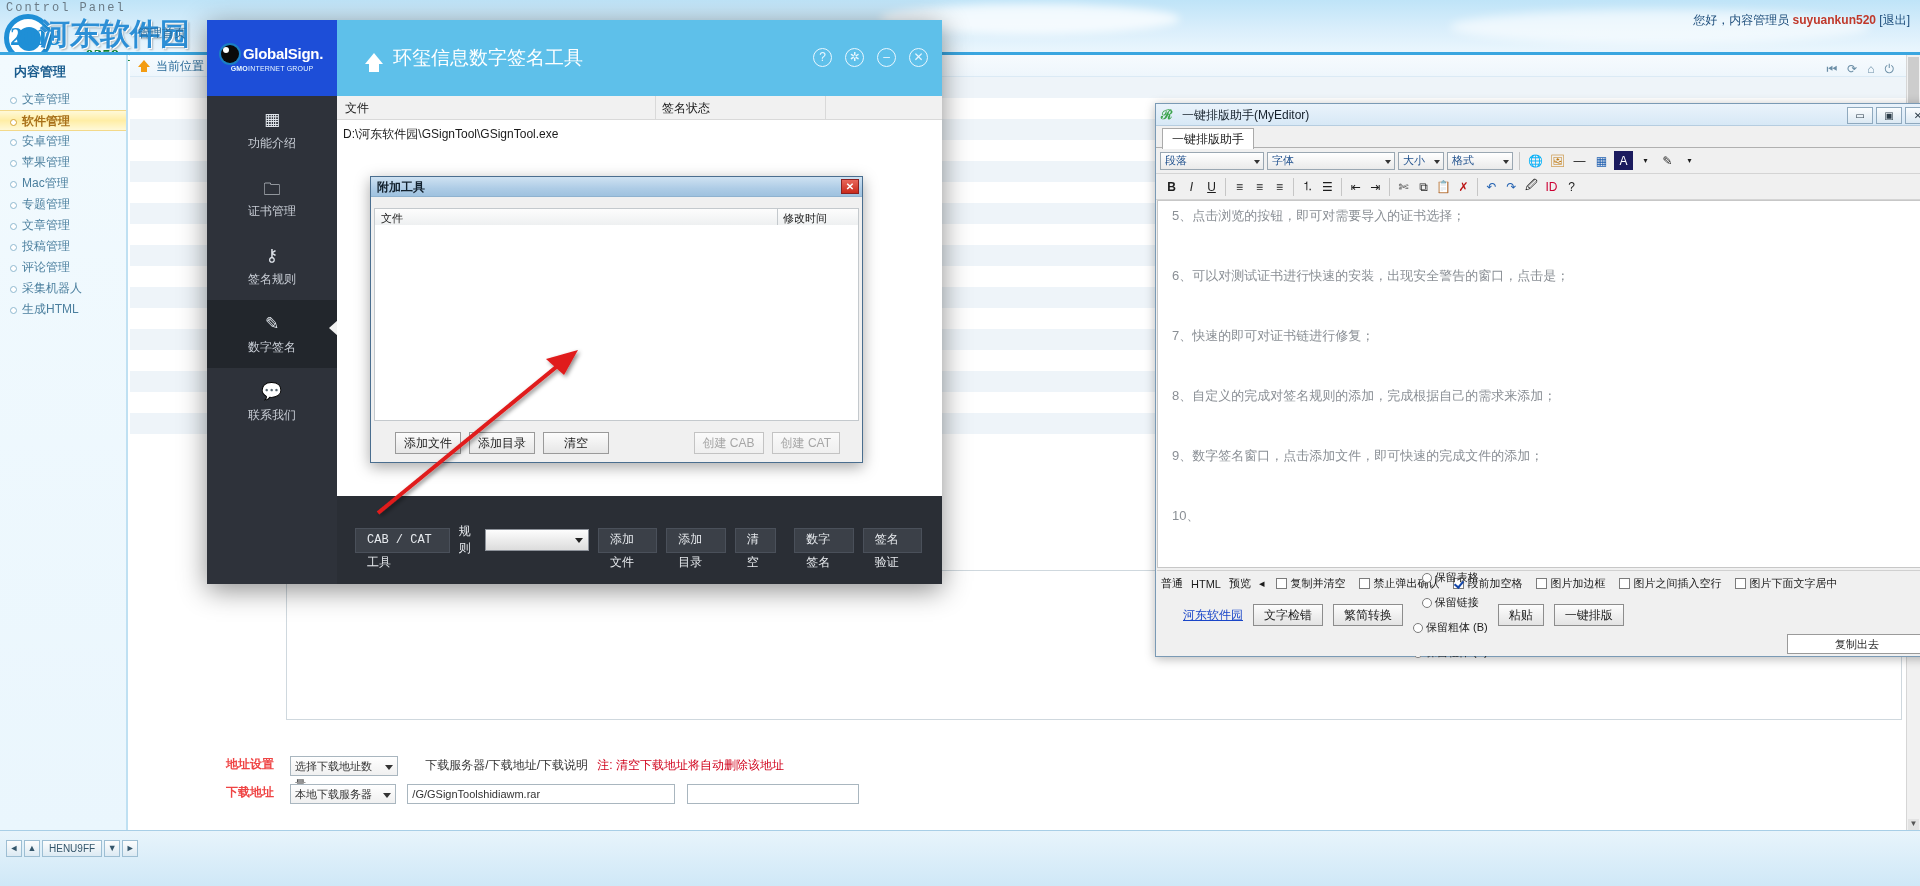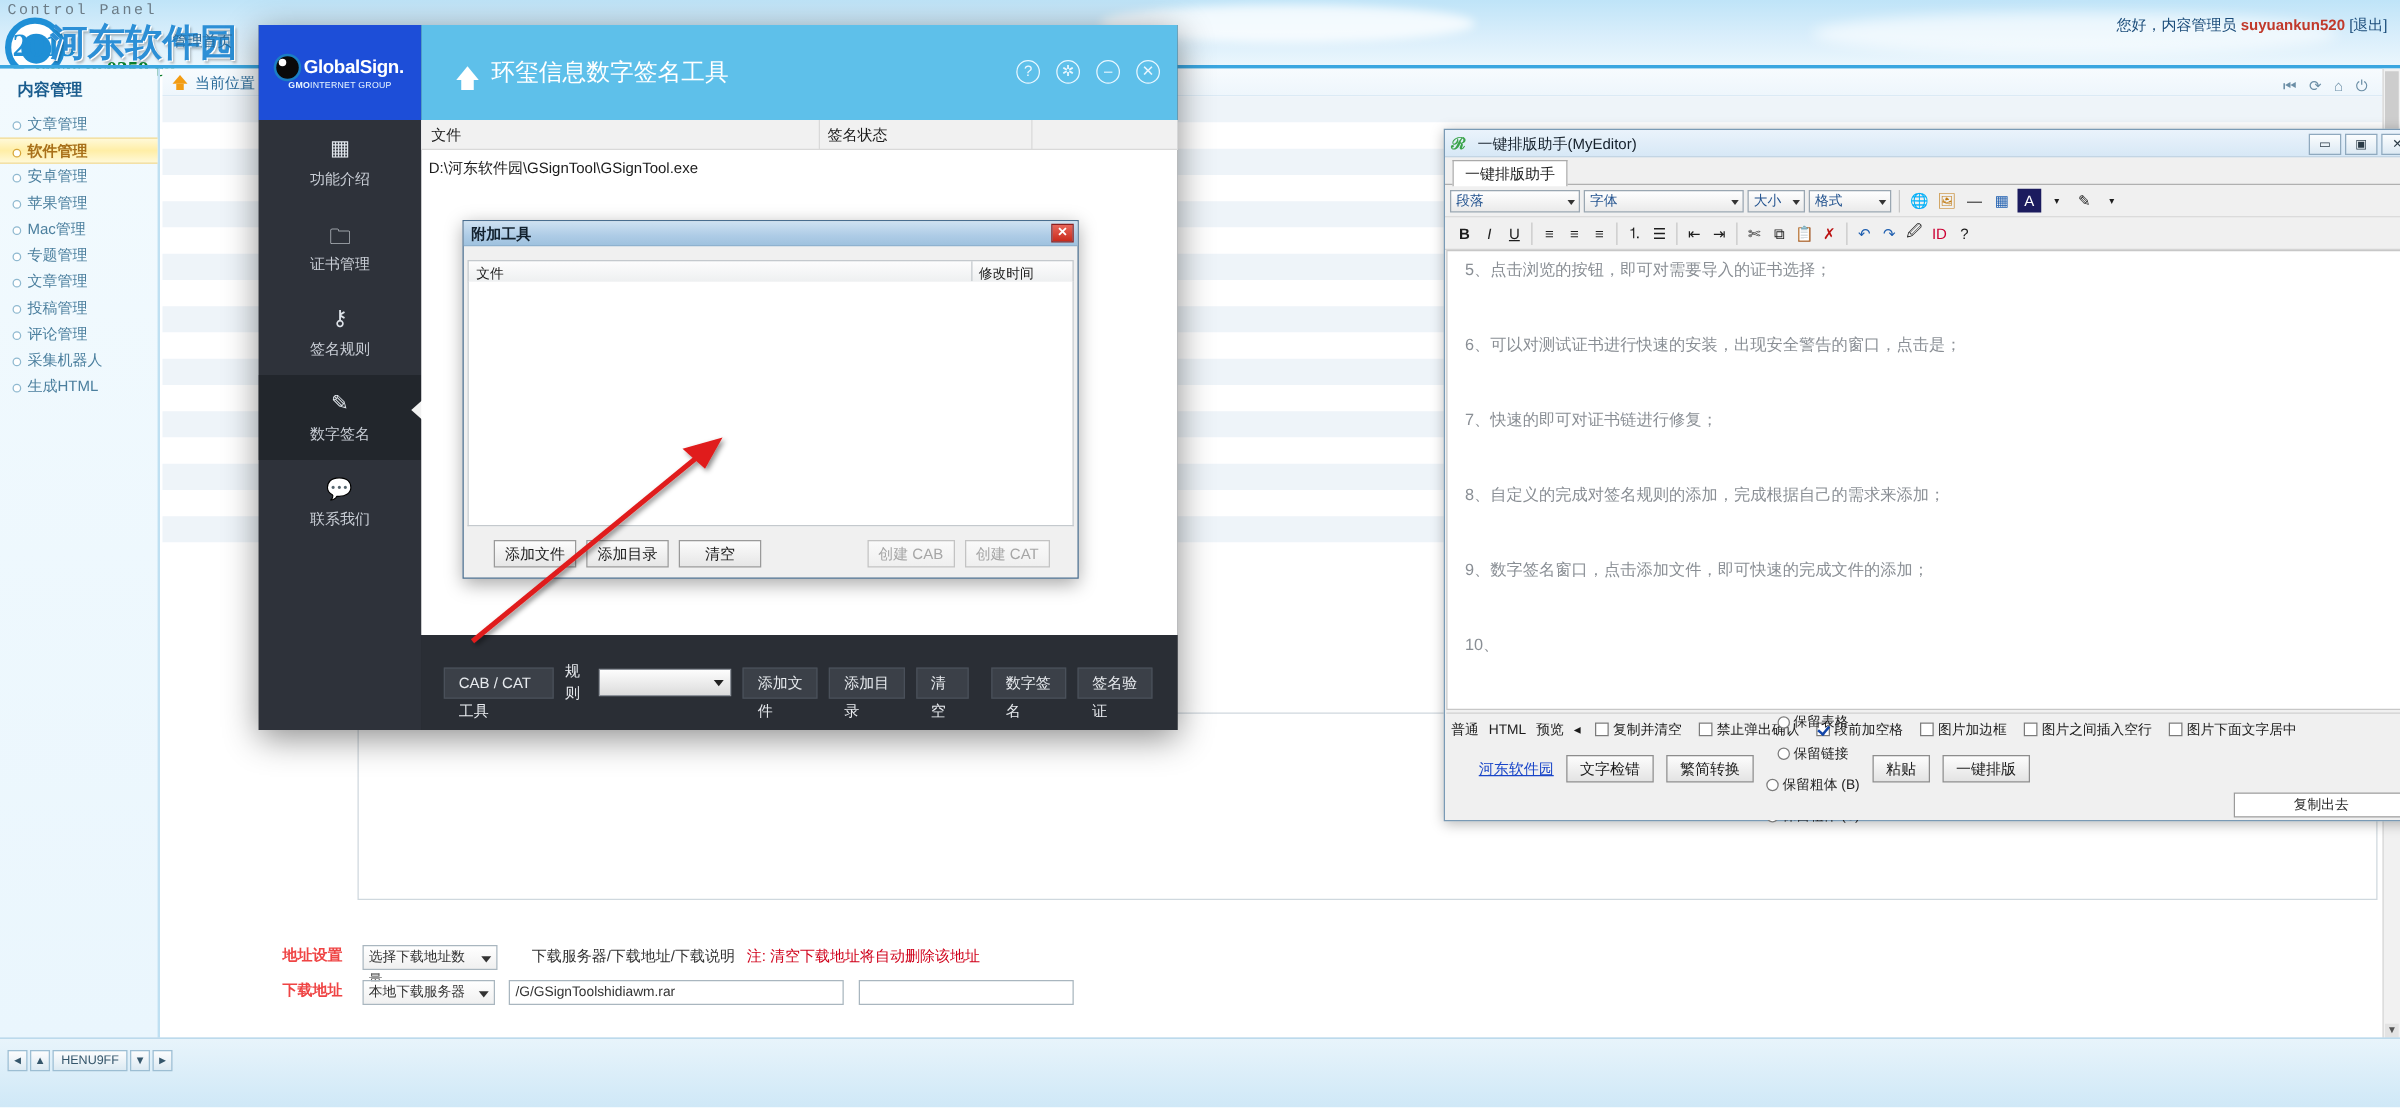--- a/index.html
+++ b/index.html
@@ -307,22 +307,22 @@
   }
   .gs-tbl-head{
     height:24px;background:#f1f1f1;border-bottom:1px solid #d9d9d9;position:relative;font-size:12px;color:#1b1b1b;
   }
   .gs-tbl-head .c1{ position:absolute;left:8px;top:4px;}
   .gs-tbl-head .c2{ position:absolute;left:325px;top:4px;}
   .gs-tbl-head .d1{ position:absolute;left:318px;top:0;width:1px;height:24px;background:#d9d9d9;}
   .gs-tbl-head .d2{ position:absolute;left:488px;top:0;width:1px;height:24px;background:#d9d9d9;}
   .gs-row{ font-size:12px;color:#1b1b1b;padding:6px 0 0 6px;}
   .gs-footer{
-    position:absolute;left:130px;right:0;bottom:0;height:76px;background:#2a2e35;
-    display:flex;align-items:center;gap:9px;padding-left:18px;
+    position:absolute;left:130px;right:0;bottom:0;height:88px;background:#2a2e35;
+    display:flex;align-items:center;gap:9px;padding-left:18px;font-family:Liberation Mono, monospace;
   }
   .gsbtn{
     height:25px;background:#3b4048;border:1px solid #4a505a;color:#e7eaee;font-size:12px;
     padding:0 11px;line-height:23px;
   }
   .gs-select{
     width:140px;height:22px;border:1px solid #8d929a;
     background:linear-gradient(180deg,#fdfdfd,#dcdcdc);position:relative;
   }
   .gs-select .caret{

